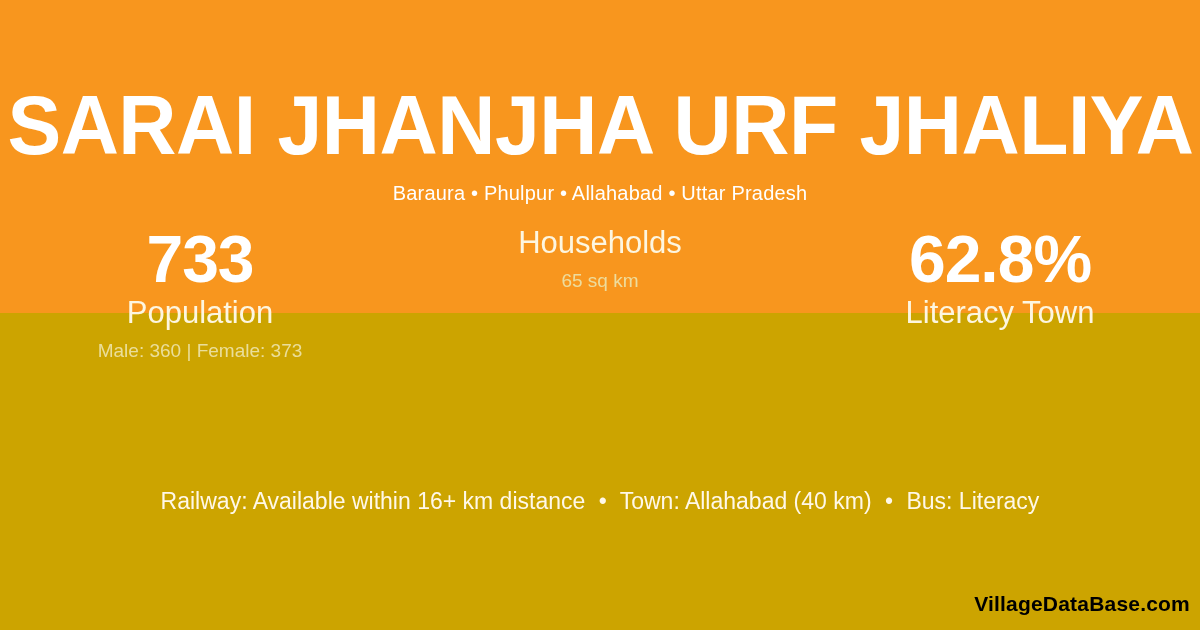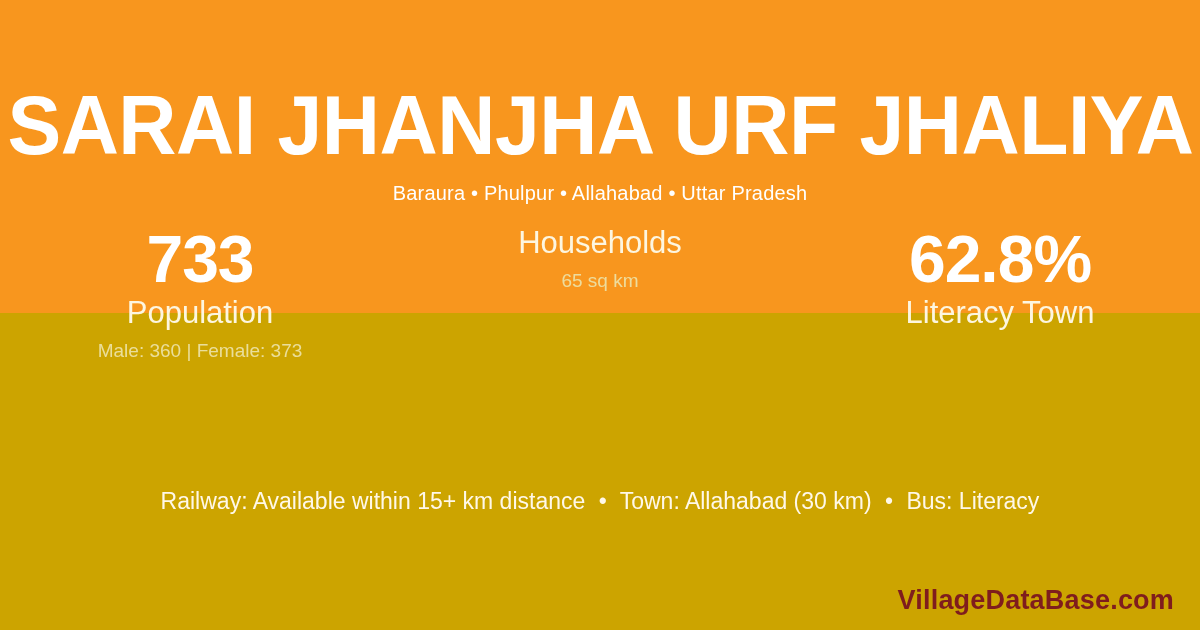--- a/index.html
+++ b/index.html
@@ -137,24 +137,24 @@
   }
 
   .facilities .sep {
     padding: 0 7px;
     color: #FFF8E8;
   }
 
   
   .brand {
     position: absolute;
-    right: 26px;
+    right: 10px;
     bottom: 14px;
-    color: #7f1d1d;
-    font-size: 27px;
+    color: #000000;
+    font-size: 21px;
     font-weight: bold;
     letter-spacing: 0.2px;
   }
 </style>
 </head>
 <body>
 
 <div class="card">
 
   <div class="hero-band"></div>
@@ -179,22 +179,22 @@
     </div>
 
     <div class="stat-col">
       <span class="stat-value">62.8%</span>
       <span class="stat-label">Literacy Town</span>
     </div>
 
   </div>
 
   <div class="facilities">
-    <span>Railway: Available within 15+ km distance</span>
+    <span>Railway: Available within 16+ km distance</span>
     <span class="sep">•</span>
-    <span>Town: Allahabad (30 km)</span>
+    <span>Town: Allahabad (40 km)</span>
     <span class="sep">•</span>
     <span>Bus: Literacy</span>
   </div>
 
   <div class="brand">VillageDataBase.com</div>
 
 </div>
 
 </body></html>

